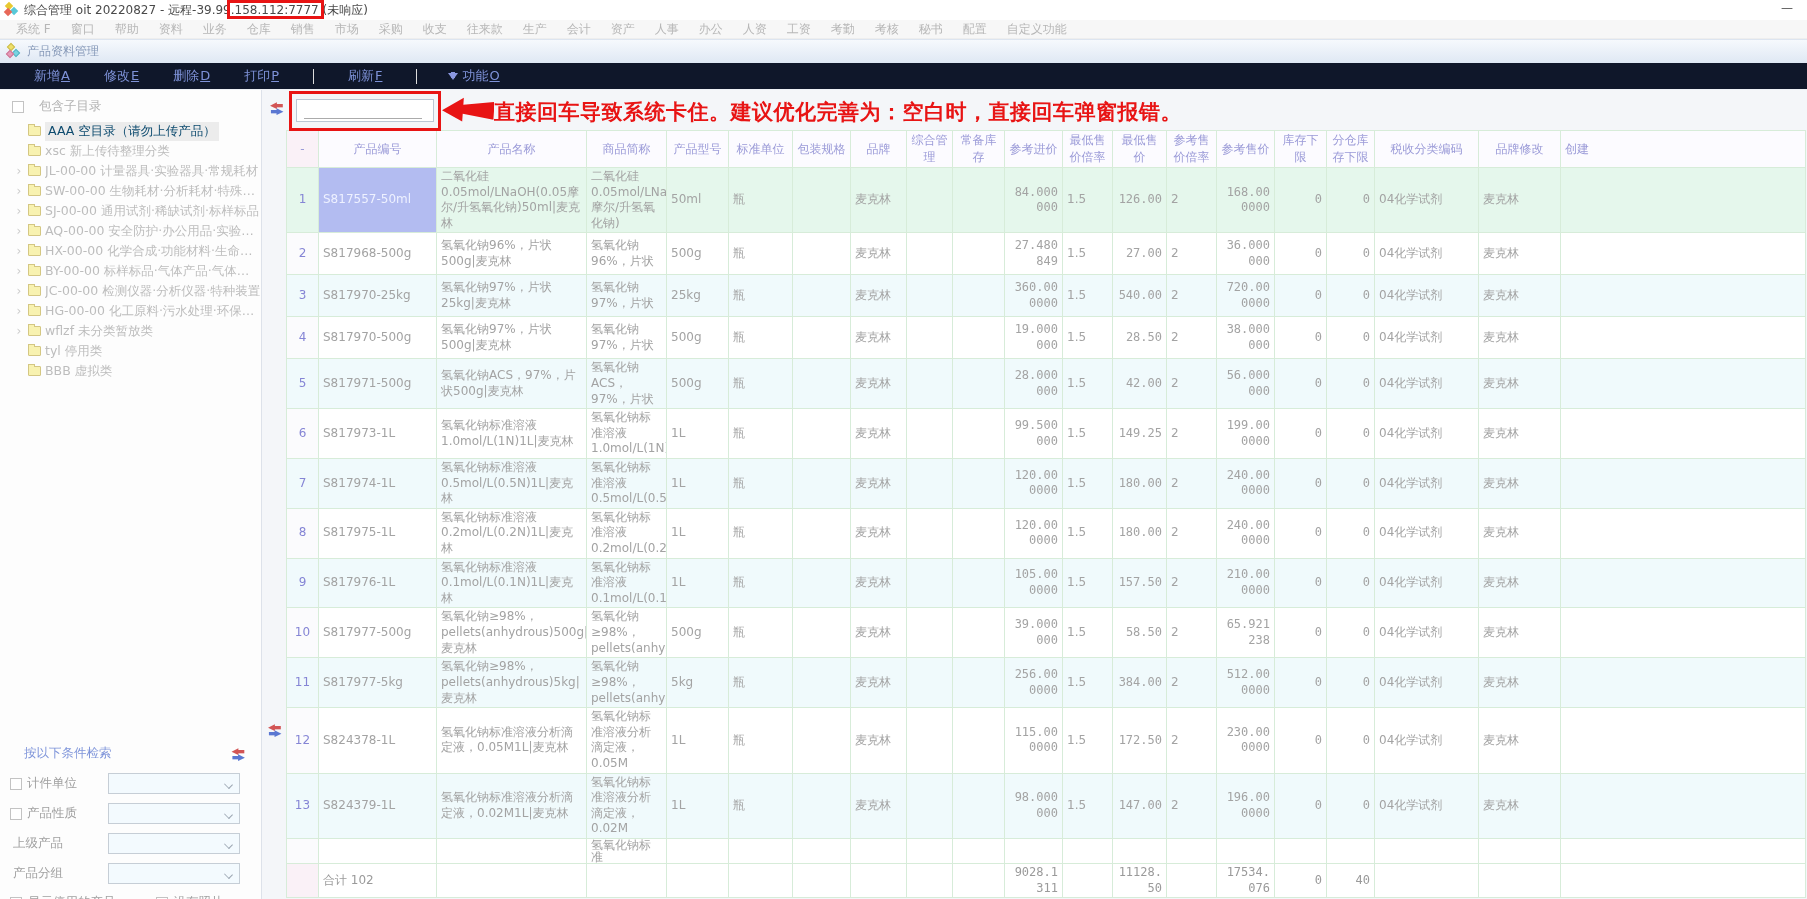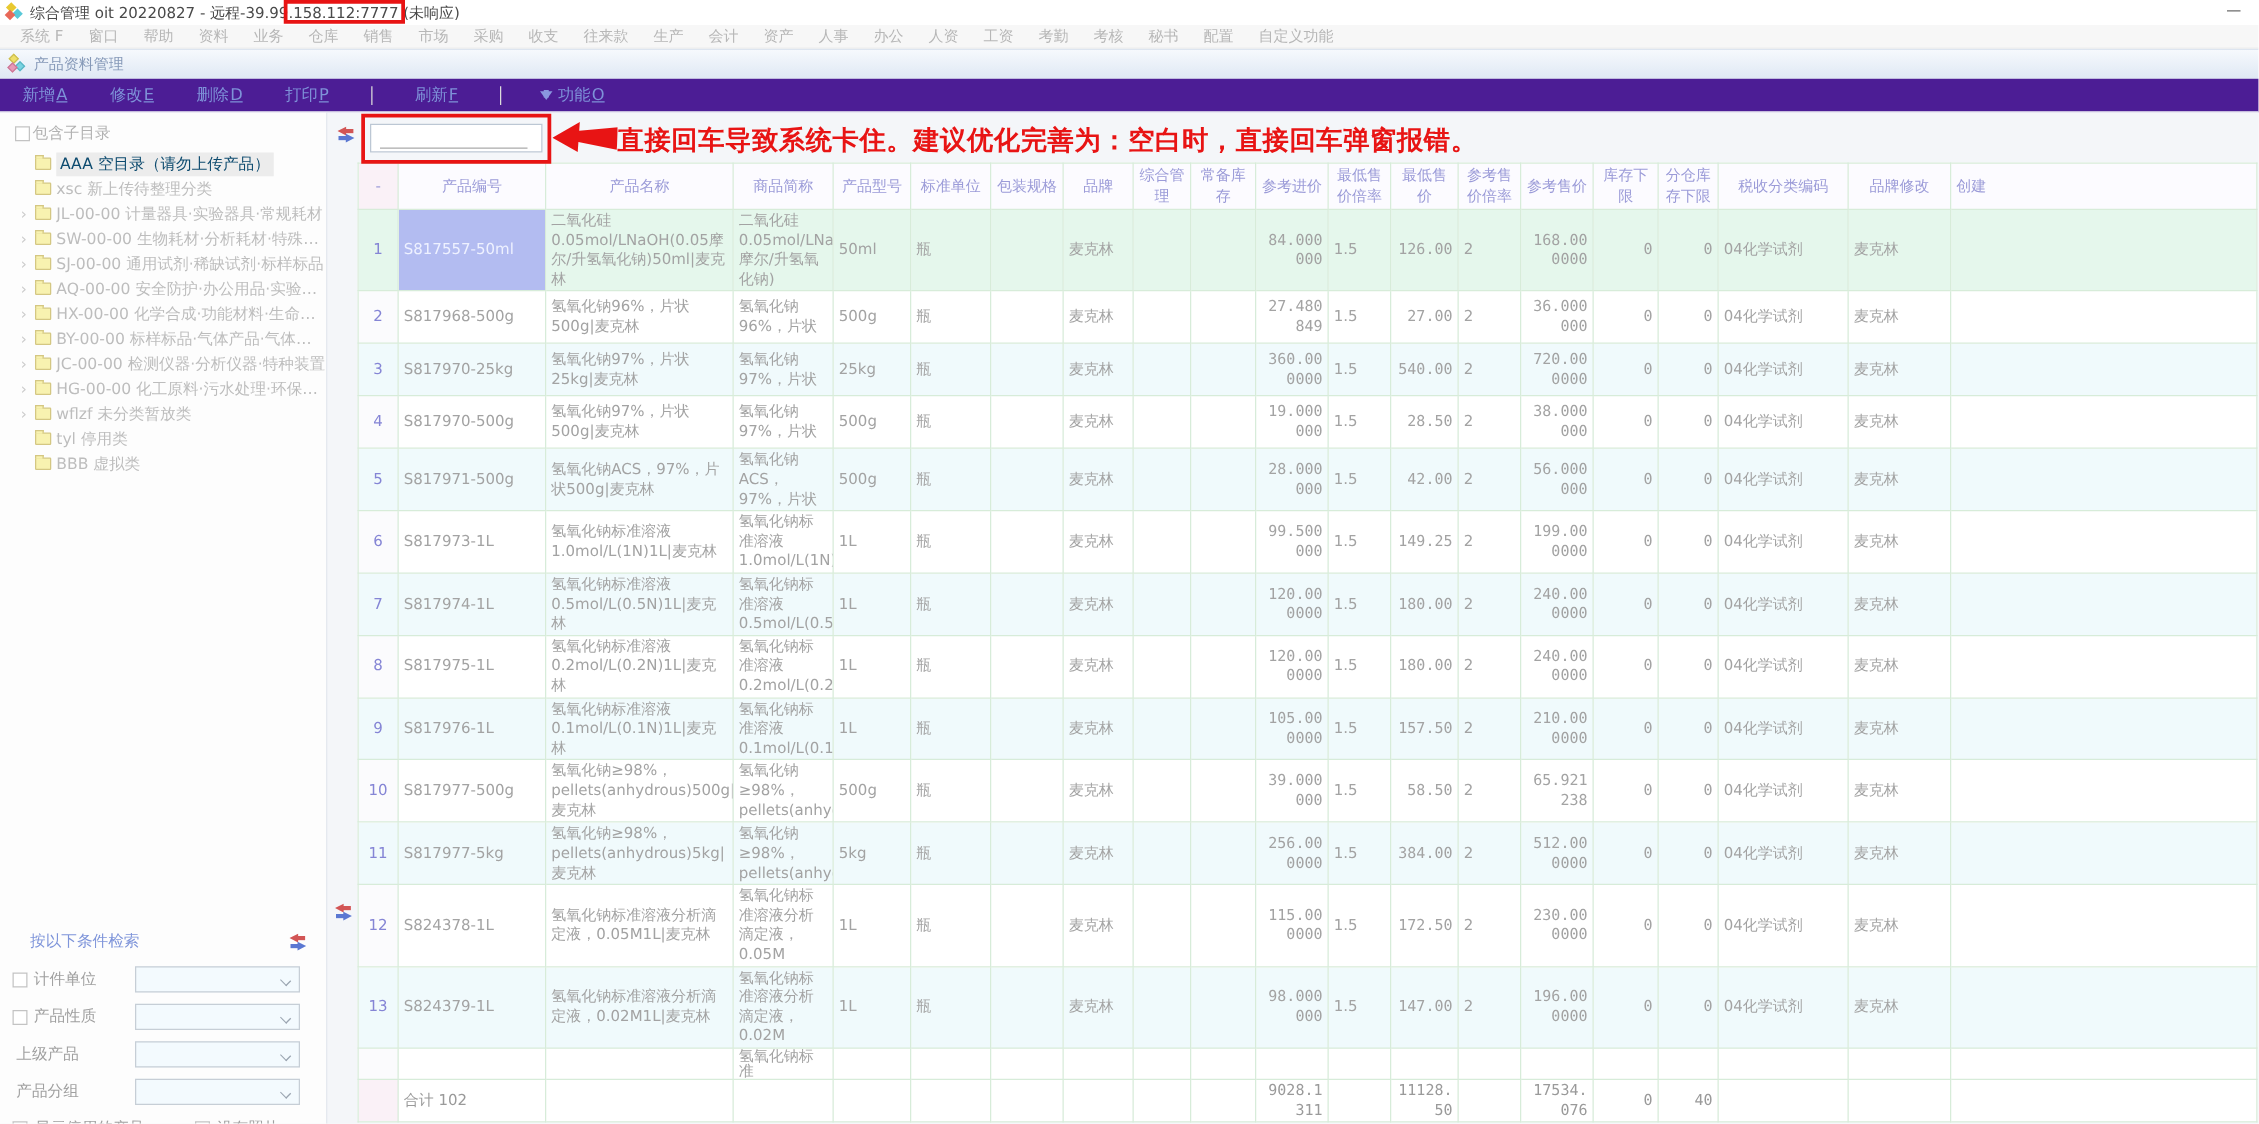--- a/index.html
+++ b/index.html
@@ -37,32 +37,32 @@
 
   
   .sectionbar{height:24px;background:linear-gradient(#f6f9fd,#dfe8f4);border-top:1px solid #dde5f0;display:flex;align-items:center;padding-left:6px;font-size:12px;color:#8699b8;}
   .secicon{position:relative;width:16px;height:15px;margin-right:5px;}
   .secicon i{position:absolute;width:6px;height:6px;transform:rotate(45deg);}
   .secicon .d1{left:2px;top:0;background:#efe06a;border:1px solid #cbbd52;}
   .secicon .d2{left:7px;top:6px;background:#79d4e2;border:1px solid #5ab4c4;}
   .secicon .d3{left:1px;top:7px;background:#e89ab8;border:1px solid #cc7898;}
 
   
-  .toolbar{height:27px;background:#4c1d95;display:flex;align-items:center;font-size:13px;border-bottom:1px solid #eef1f5;padding-left:18px;}
+  .toolbar{height:27px;background:#0f172a;display:flex;align-items:center;font-size:13px;border-bottom:1px solid #eef1f5;padding-left:34px;}
   .tblink{color:var(--link);margin-right:34px;cursor:default;white-space:nowrap;}
   .tblink u{margin-left:1px;}
   .tsep{width:1px;height:15px;background:#dcdcdc;margin-right:34px;}
   .dn-arrow{width:0;height:0;border:5px solid transparent;border-top:7px solid #8a97e0;margin-right:4px;position:relative;top:3px;}
   .dn-stem{width:4px;height:6px;background:#8a97e0;margin-right:-7px;position:relative;top:-1px;}
 
   
   .content{display:flex;height:829px;background:#f2f4f8;}
   .sidebar{width:262px;background:#fdfdfd;border-right:1px solid #dde2ea;display:flex;flex-direction:column;font-size:12.5px;color:var(--treetxt);}
   .chk{display:inline-block;width:12px;height:12px;background:#fff;border:1px solid #c3c3c3;flex:none;}
-  .inc-row{display:flex;align-items:center;gap:2px;padding:8px 0 6px 12px;color:#b2b2b2;}
+  .inc-row{display:flex;align-items:center;gap:15px;padding:8px 0 6px 12px;color:#b2b2b2;}
   .tree{padding-left:14px;}
   .titem{display:flex;align-items:center;height:20px;gap:4px;white-space:nowrap;}
   .texp{width:10px;color:#cccccc;font-size:12px;text-align:center;flex:none;}
   .tfolder{width:13px;height:10px;background:#f8f2b0;border:1px solid #d4c783;border-radius:1px;position:relative;flex:none;}
   .tfolder::before{content:"";position:absolute;top:-3px;left:-1px;width:5px;height:2px;background:#f8f2b0;border:1px solid #d4c783;border-bottom:none;}
   .tlabel{overflow:hidden;text-overflow:ellipsis;}
   .tsel .tlabel{background:#ececec;color:#0c4a6e;padding:1px 3px;}
   .sidebar .spacer{flex:1;}
 
   .filter{padding:6px 0 8px 0;}

